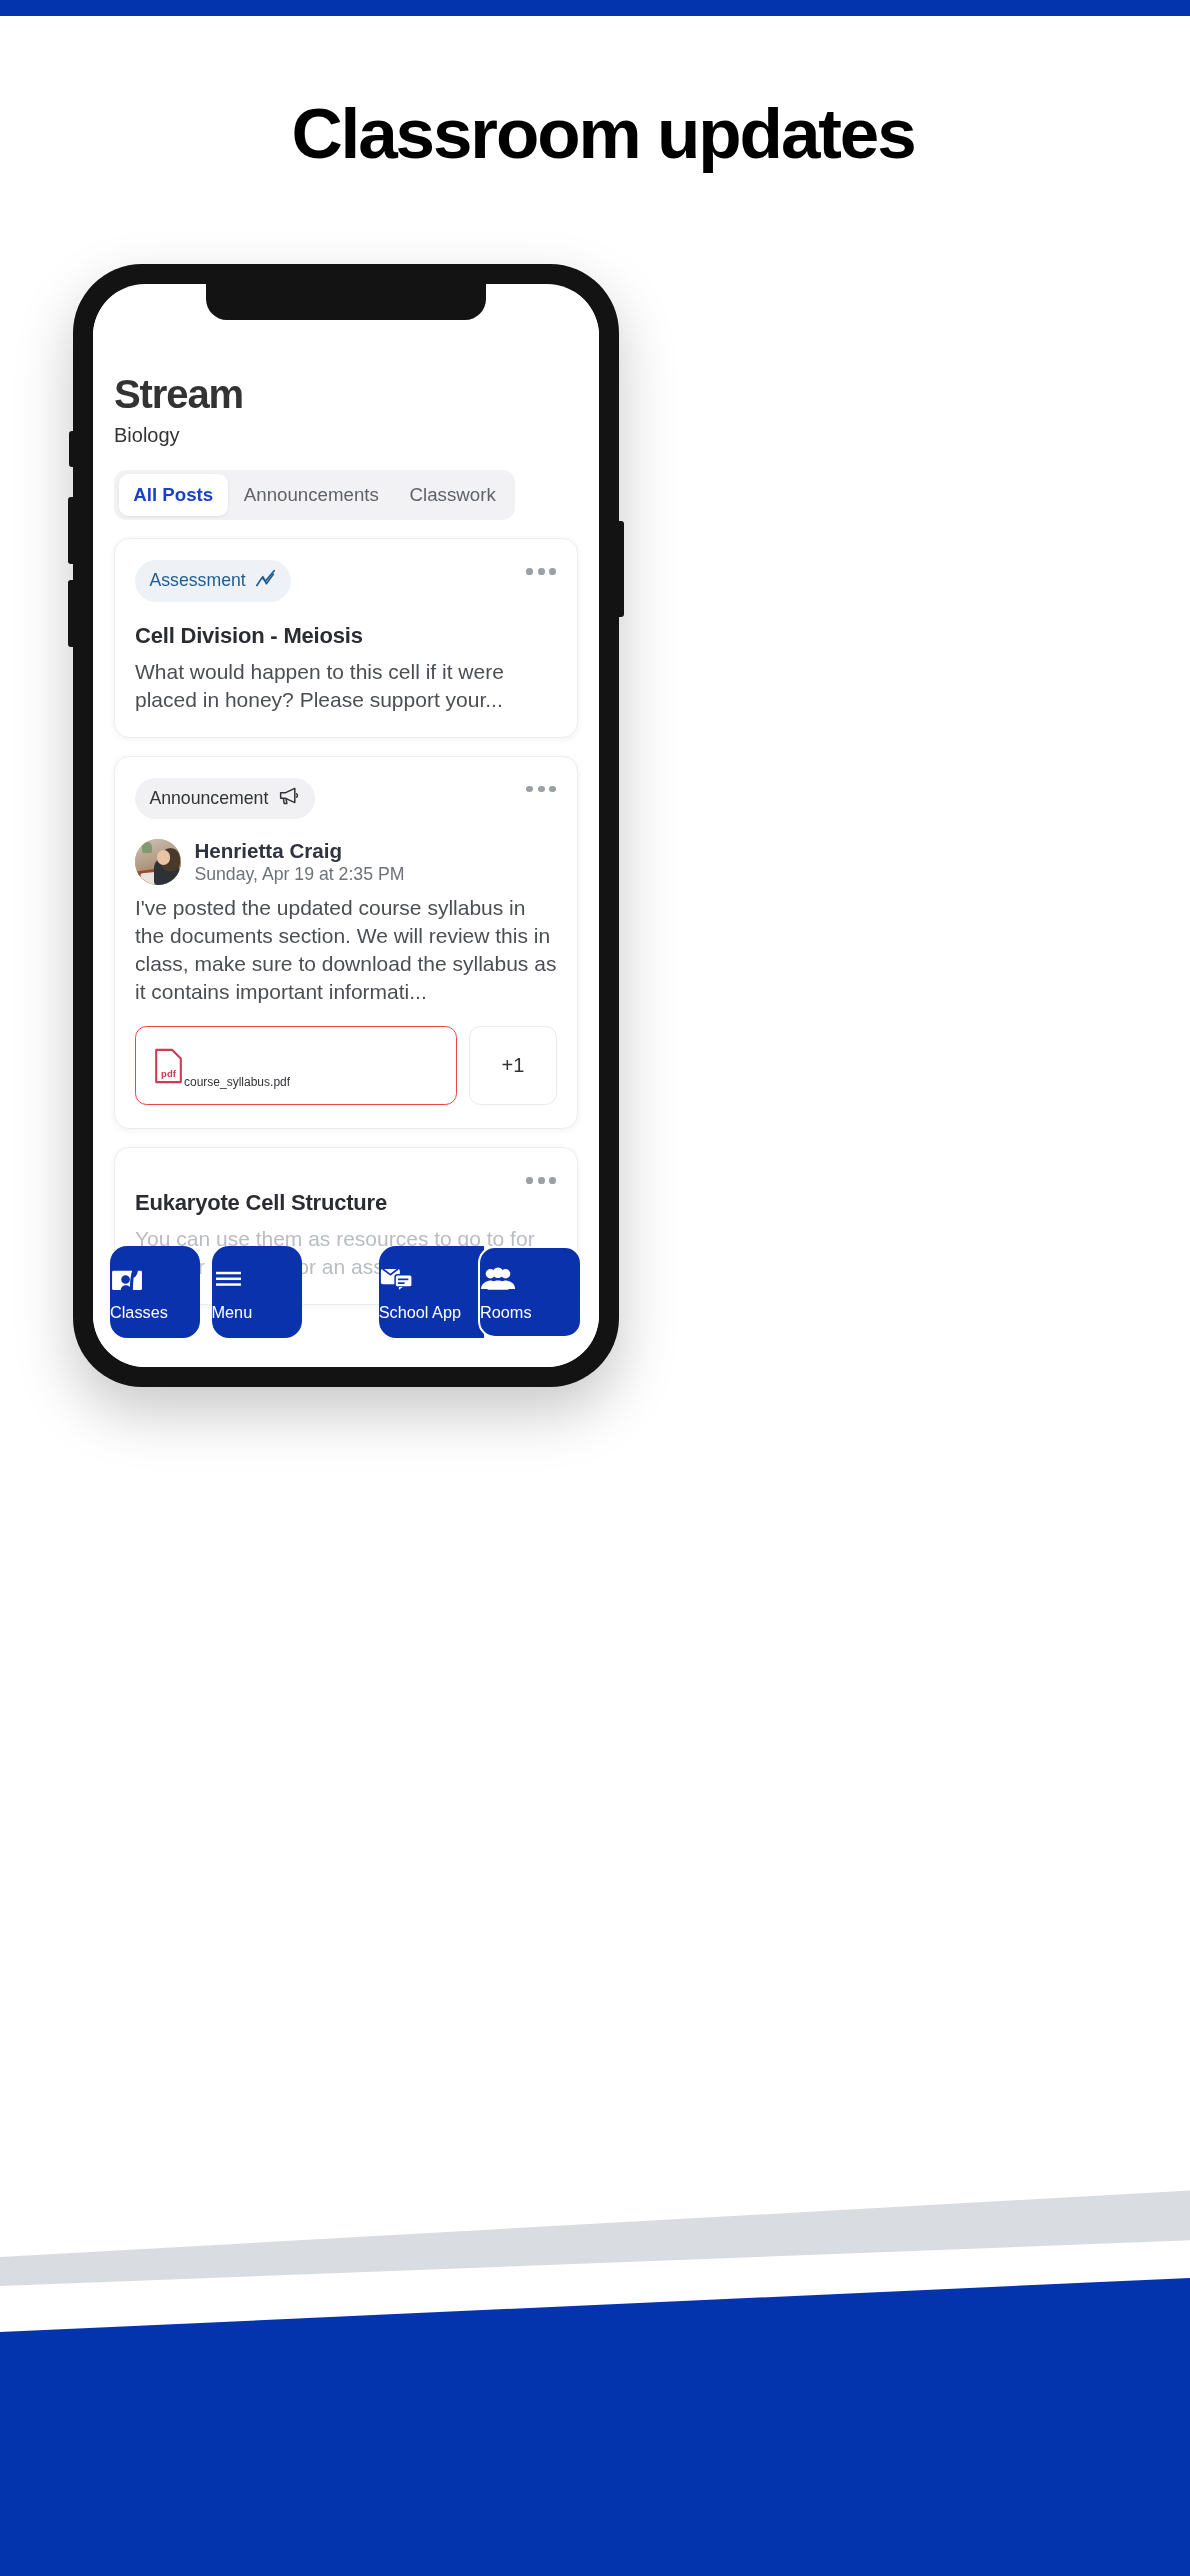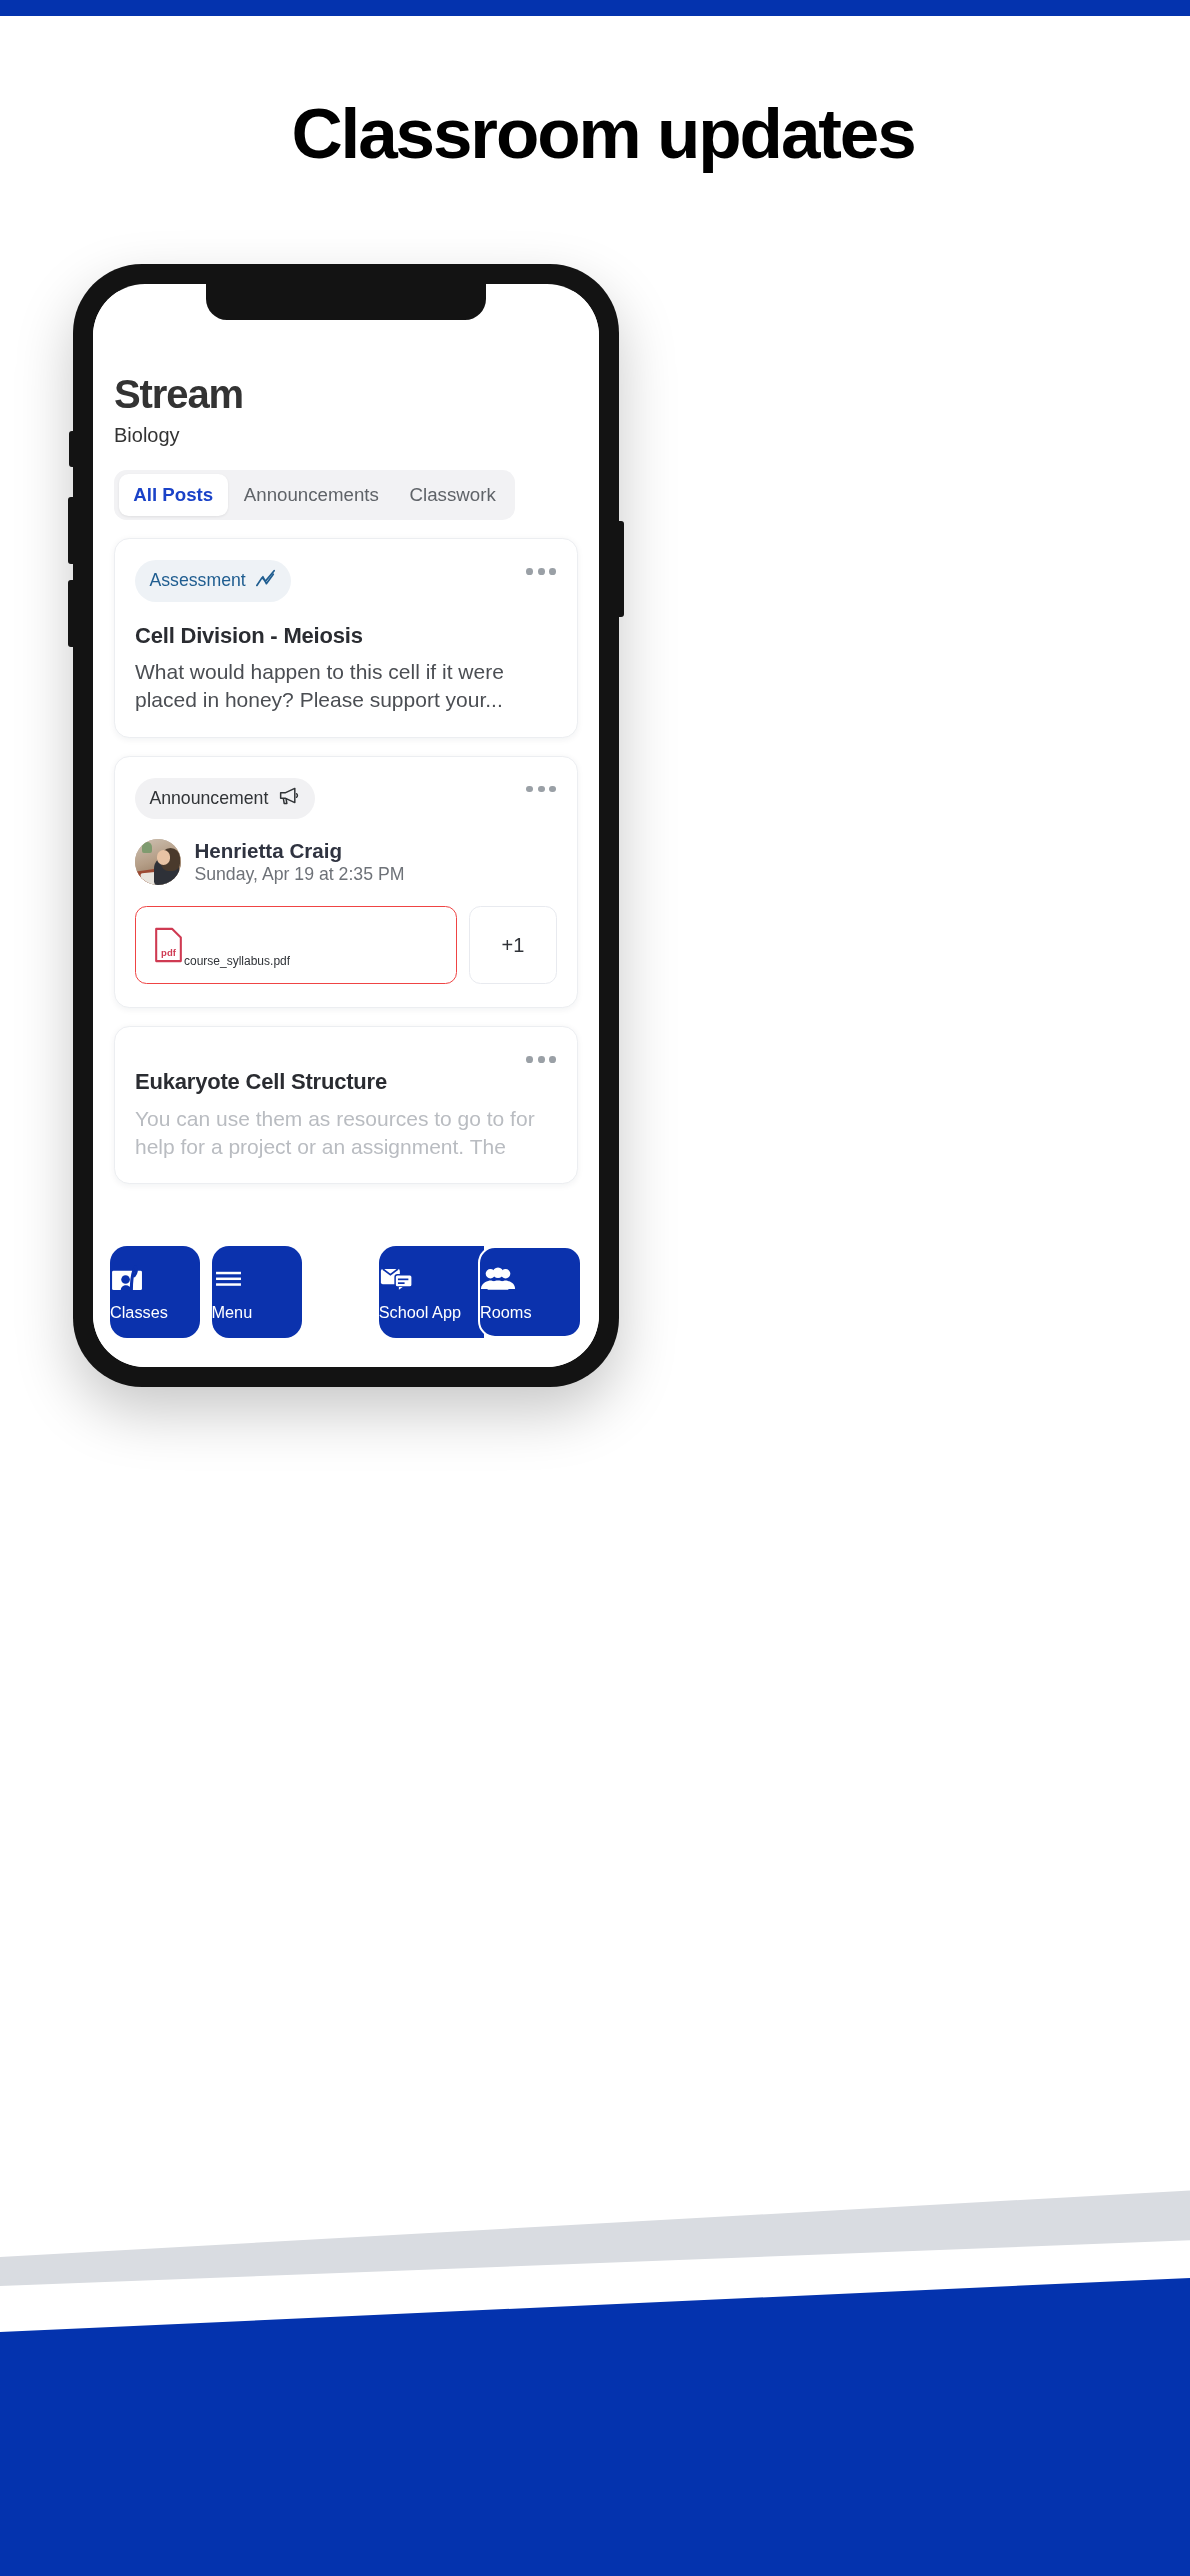--- a/index.html
+++ b/index.html
@@ -414,20 +414,21 @@
               <div class="a-person"></div>
               <div class="a-hair"></div>
               <div class="a-face"></div>
             </div>
             <div>
               <div class="author-name">Henrietta Craig</div>
               <div class="author-date">Sunday, Apr 19 at 2:35 PM</div>
             </div>
           </div>
 
+          <div class="card-body">I've posted the updated course syllabus in the documents section. We will review this in class, make sure to download the syllabus as it contains important informati...</div>
 
           <div class="attach-row">
             <div class="attach">
               <span class="pdf-icon">
                 <svg width="31" height="36" viewBox="0 0 32 38" fill="none">
                   <path d="M3 2 H20 L29 11 V36 H3 Z" stroke="#cf3a52" stroke-width="2.2" stroke-linejoin="round" fill="#fff"></path>
                   <text x="16" y="31" font-family="Liberation Sans, sans-serif" font-size="10" font-weight="700" fill="#cf3a52" text-anchor="middle">pdf</text>
                 </svg>
               </span>
               <span class="attach-name">course_syllabus.pdf</span>

